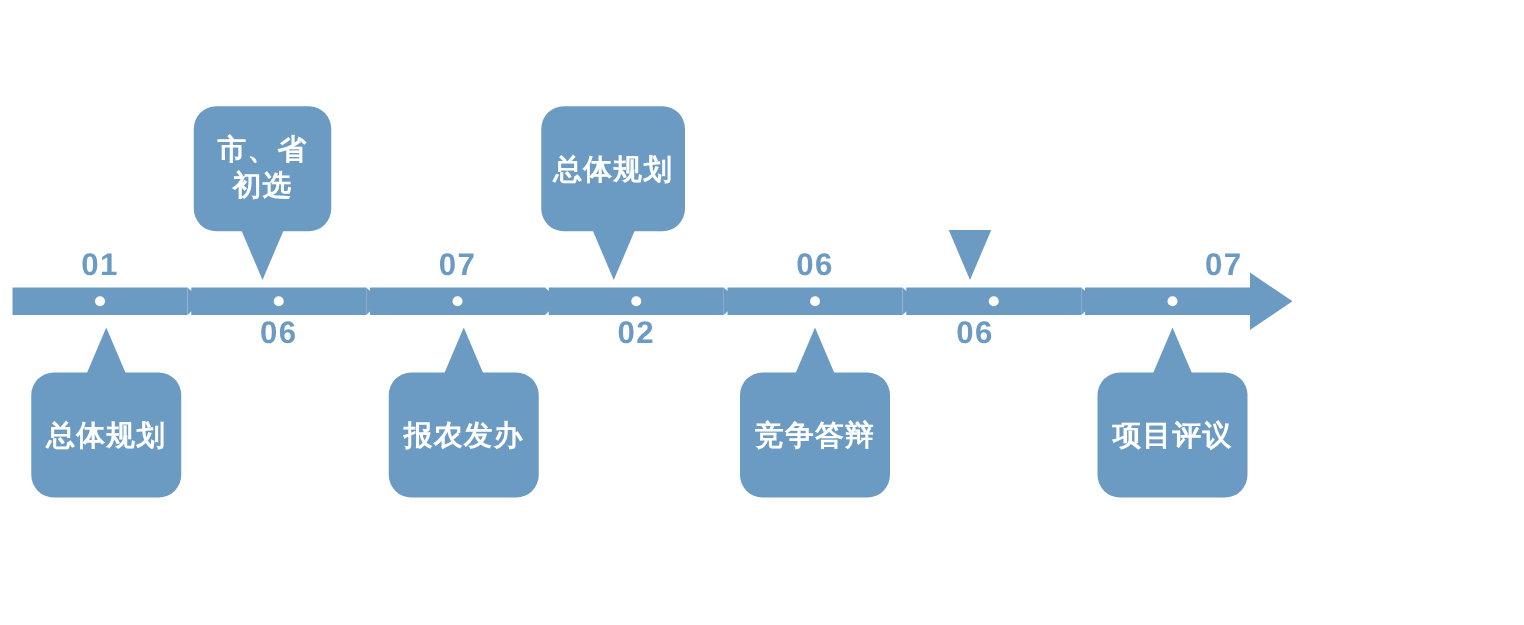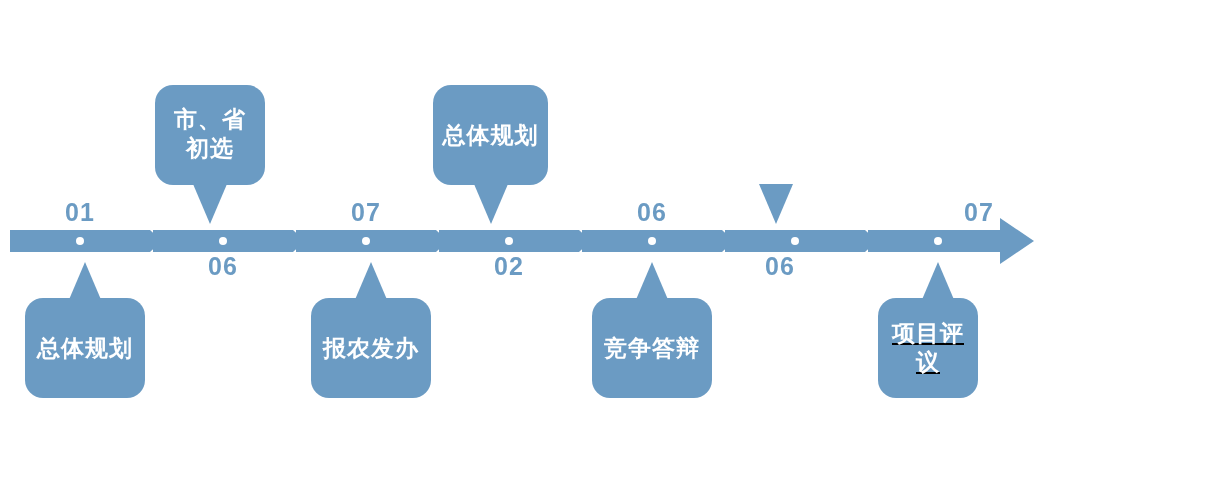--- a/index.html
+++ b/index.html
@@ -175,21 +175,21 @@
 
   <div class="callout up" style="left:592px;top:262px;width:120px;height:136px;">
     <div class="tail" style="left:43px;top:0;"></div>
     <div class="box" style="top:36px;width:120px;height:100px;">
       <span class="label">竞争答辩</span>
     </div>
   </div>
 
   <div class="callout up" style="left:878px;top:262px;width:120px;height:136px;">
     <div class="tail" style="left:43px;top:0;"></div>
-    <div class="box" style="top:36px;width:100px;height:100px;text-decoration:underline;">
+    <div class="box" style="top:36px;width:120px;height:100px;">
       <span class="label">项目评议</span>
     </div>
   </div>
 
   <div class="callout down" style="left:155px;top:85px;width:110px;height:136px;font-family:Liberation Serif, serif;">
     <div class="box" style="top:0;width:110px;height:100px;">
       <span class="label">市、省
 初选</span>
     </div>
     <div class="tail" style="left:38px;top:99px;"></div>

